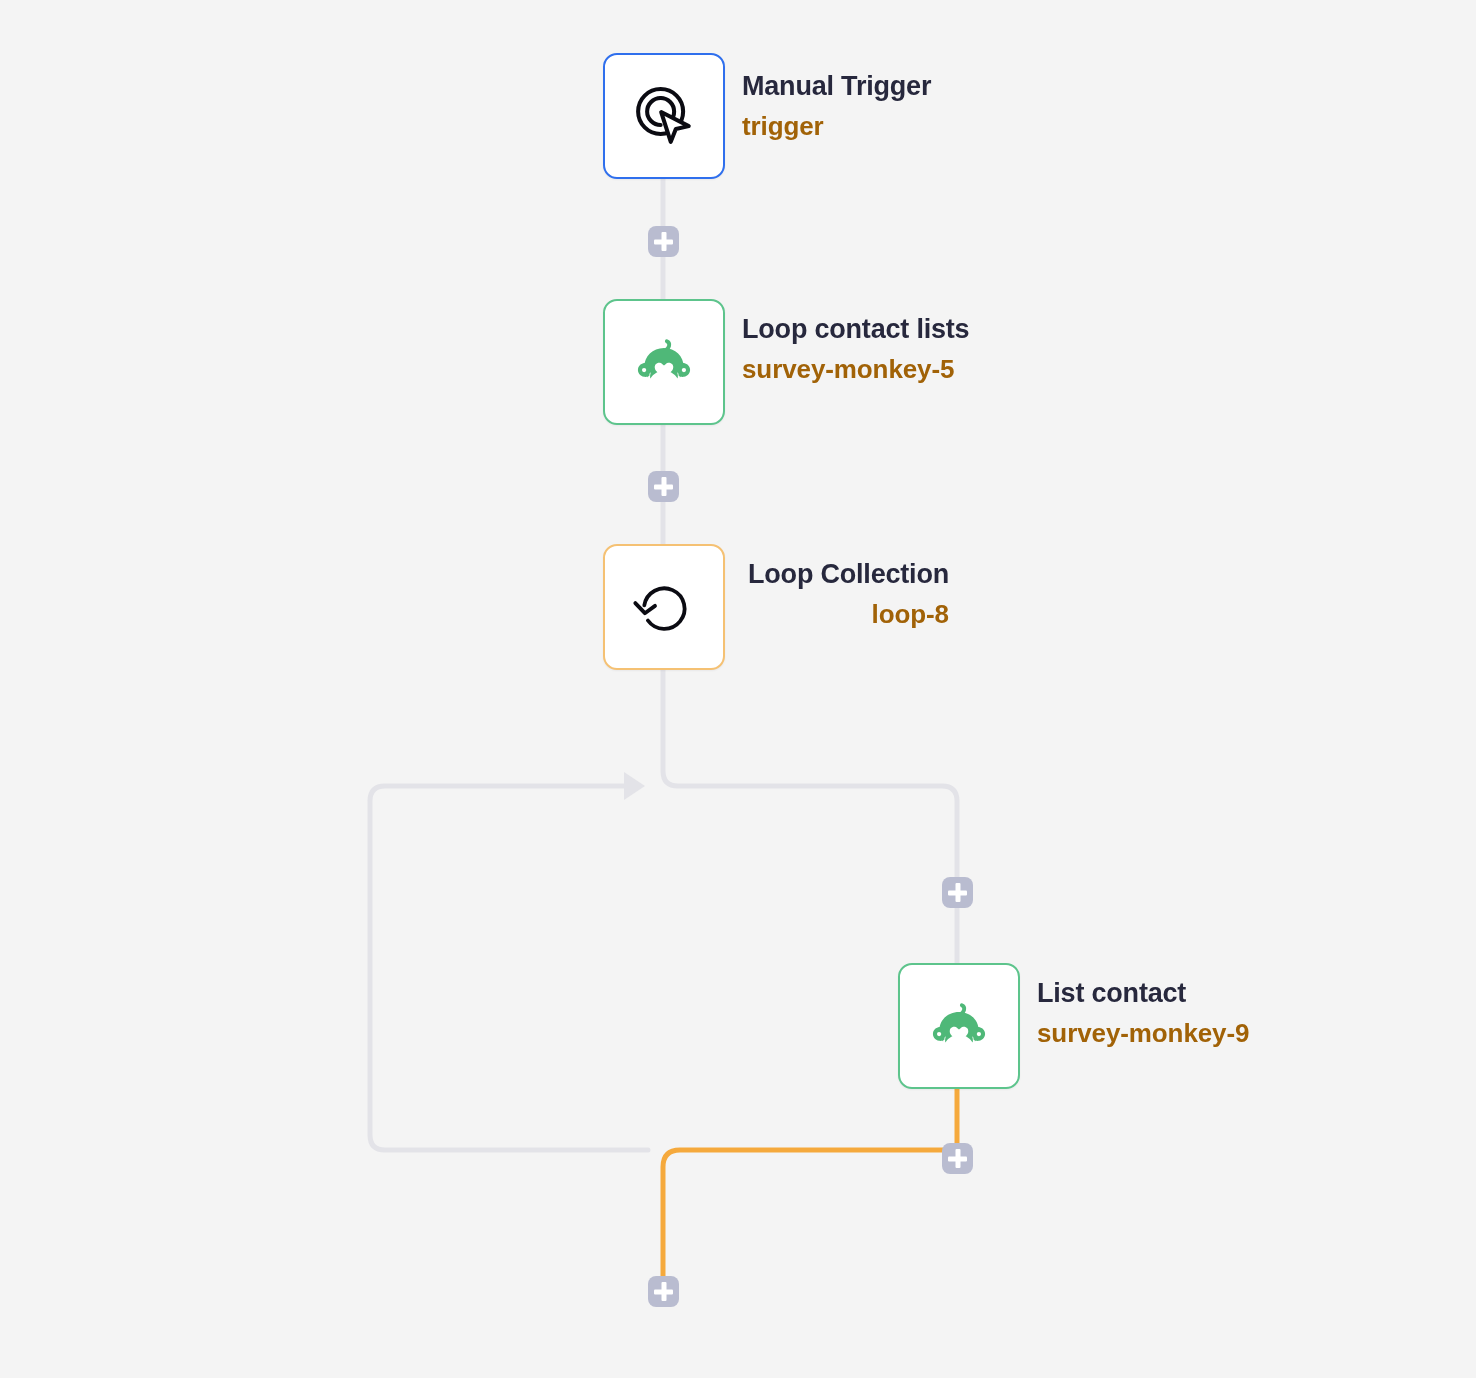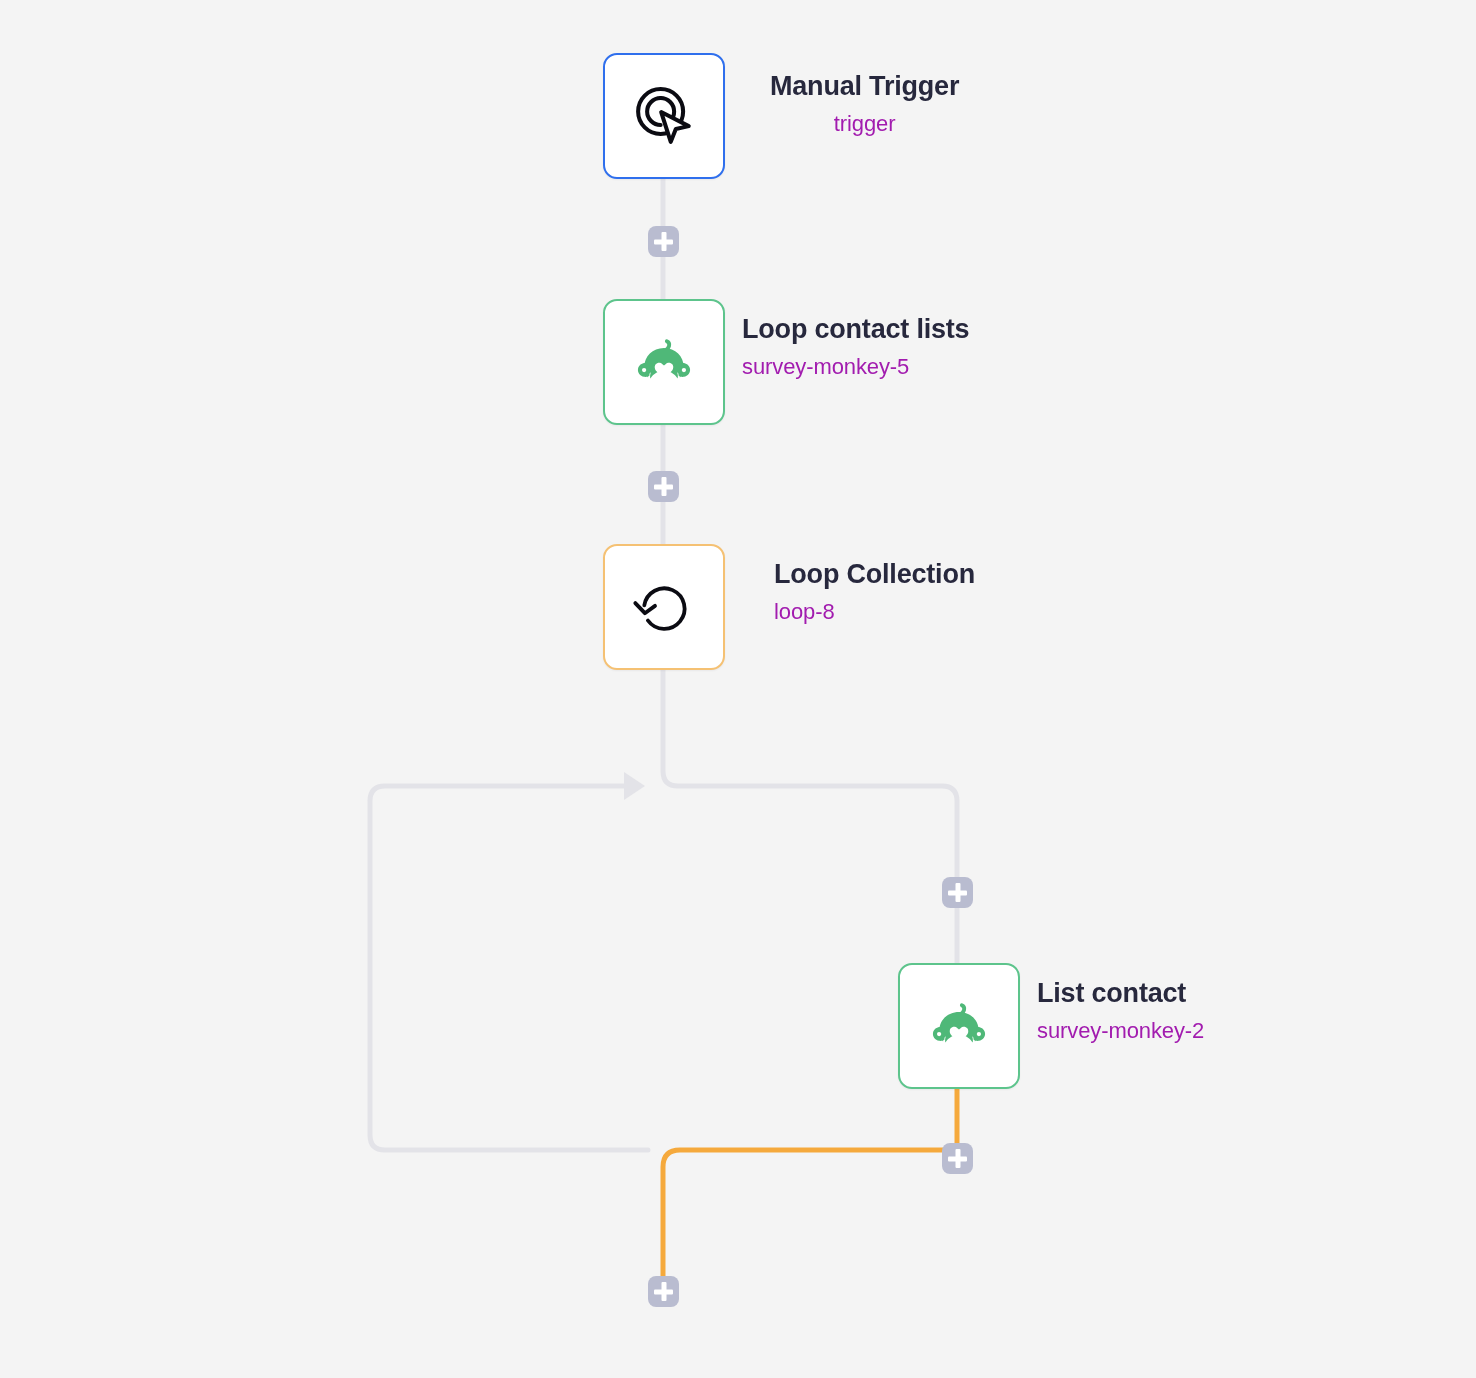--- a/index.html
+++ b/index.html
@@ -66,23 +66,23 @@
     white-space: nowrap;
   }
   .node-title {
     font-size: 27px;
     font-weight: 700;
     color: #27283d;
     letter-spacing: -0.2px;
     margin-bottom: 13px;
   }
   .node-sub {
-    font-size: 22px;
-    font-weight: 400;
-    color: #a21caf;
+    font-size: 26px;
+    font-weight: 700;
+    color: #a16207;
     letter-spacing: -0.1px;
   }
 
   
   .plus {
     position: absolute;
     width: 31px;
     height: 31px;
     box-sizing: border-box;
     background: #b9bcd0;
@@ -130,21 +130,21 @@
   </svg>
 
   <div class="node trigger" style="left:603px; top:53px;">
     <svg class="glyph" viewBox="0 0 64 64" xmlns="http://www.w3.org/2000/svg">
       <circle cx="29" cy="28" r="20" fill="none" stroke="#0b0b12" stroke-width="3.6"></circle>
       <path d="M29 16 a12 12 0 0 1 12 12 a12 12 0 0 1 -3.5 8.5" fill="none" stroke="#0b0b12" stroke-width="3.6" stroke-linecap="round"></path>
       <path d="M29 40 a12 12 0 0 1 -12 -12 a12 12 0 0 1 12 -12" fill="none" stroke="#0b0b12" stroke-width="3.6" stroke-linecap="round"></path>
       <path d="M29.5 28.5 L54 41 L42.5 43.5 L38 55 Z" fill="#ffffff" stroke="#0b0b12" stroke-width="3.6" stroke-linejoin="round" stroke-linecap="round"></path>
     </svg>
   </div>
-  <div class="node-label" style="left:770px; top:73px;align-items:center;">
+  <div class="node-label" style="left:742px; top:73px;">
     <span class="node-title">Manual Trigger</span>
     <span class="node-sub">trigger</span>
   </div>
 
   <div class="node green" style="left:603px; top:299px;">
     <svg class="glyph" viewBox="0 0 64 64" xmlns="http://www.w3.org/2000/svg">
       <path d="M34.5 13.5 c3.5 1.5 2.5 6 -1.5 8.5" fill="none" stroke="#4fb878" stroke-width="3.4" stroke-linecap="round"></path>
       <path d="M32 19.5 c10.2 0 17.5 7.4 17.5 16.6 c0 4.0 -1.2 7.2 -3.3 9.6
                c-0.5 -2.9 -2.6 -4.6 -2.6 -4.6 c1.3 3.0 0.5 5.6 0.5 5.6
                c-2.5 -4.1 -6.3 -5.6 -6.3 -5.6 c2.4 -1.6 3.2 -5.0 1.6 -7.0
@@ -165,21 +165,21 @@
     <span class="node-title">Loop contact lists</span>
     <span class="node-sub">survey-monkey-5</span>
   </div>
 
   <div class="node orange" style="left:603px; top:544px;">
     <svg class="glyph" viewBox="0 0 64 64" xmlns="http://www.w3.org/2000/svg">
       <path d="M14.5 30.5 a18 18 0 1 1 3.2 13.5" fill="none" stroke="#0b0b12" stroke-width="3.4" stroke-linecap="round"></path>
       <path d="M6.5 28.5 L15.0 37.5 L24.0 31.0" fill="none" stroke="#0b0b12" stroke-width="3.4" stroke-linecap="round" stroke-linejoin="round"></path>
     </svg>
   </div>
-  <div class="node-label" style="left:774px; top:561px;">
+  <div class="node-label" style="left:748px; top:561px;align-items:flex-end;">
     <span class="node-title">Loop Collection</span>
     <span class="node-sub">loop-8</span>
   </div>
 
   <div class="node green" style="left:898px; top:963px;">
     <svg class="glyph" viewBox="0 0 64 64" xmlns="http://www.w3.org/2000/svg">
       <path d="M34.5 13.5 c3.5 1.5 2.5 6 -1.5 8.5" fill="none" stroke="#4fb878" stroke-width="3.4" stroke-linecap="round"></path>
       <path d="M32 19.5 c10.2 0 17.5 7.4 17.5 16.6 c0 4.0 -1.2 7.2 -3.3 9.6
                c-0.5 -2.9 -2.6 -4.6 -2.6 -4.6 c1.3 3.0 0.5 5.6 0.5 5.6
                c-2.5 -4.1 -6.3 -5.6 -6.3 -5.6 c2.4 -1.6 3.2 -5.0 1.6 -7.0
@@ -191,21 +191,21 @@
       <path d="M16.5 33 c-3.6 -0.6 -7.0 1.6 -7.6 5.0 c-0.6 3.4 1.8 6.6 5.4 7.2
                c2.0 0.3 3.9 -0.3 5.2 -1.6 c-2.0 -2.3 -3.1 -5.3 -3.0 -10.6 z" fill="#4fb878"></path>
       <path d="M47.5 33 c3.6 -0.6 7.0 1.6 7.6 5.0 c0.6 3.4 -1.8 6.6 -5.4 7.2
                c-2.0 0.3 -3.9 -0.3 -5.2 -1.6 c2.0 -2.3 3.1 -5.3 3.0 -10.6 z" fill="#4fb878"></path>
       <circle cx="14.3" cy="39.2" r="1.9" fill="#ffffff"></circle>
       <circle cx="49.7" cy="39.2" r="1.9" fill="#ffffff"></circle>
     </svg>
   </div>
   <div class="node-label" style="left:1037px; top:980px;">
     <span class="node-title">List contact</span>
-    <span class="node-sub">survey-monkey-2</span>
+    <span class="node-sub">survey-monkey-9</span>
   </div>
 
   <div class="plus" style="left:648px; top:226px;"></div>
   <div class="plus" style="left:648px; top:471px;"></div>
   <div class="plus" style="left:942px; top:877px;"></div>
   <div class="plus" style="left:942px; top:1143px;"></div>
   <div class="plus" style="left:648px; top:1276px;"></div>
 
 </div>
 

